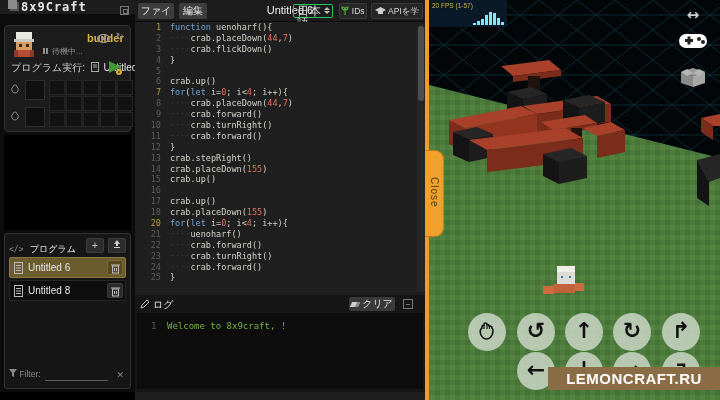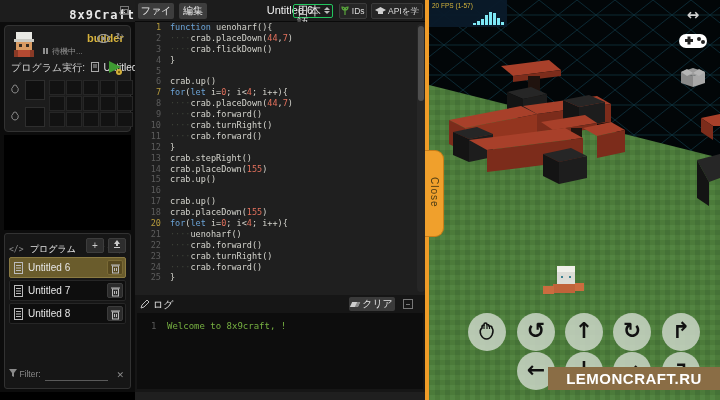--- a/index.html
+++ b/index.html
@@ -2,21 +2,21 @@
 <html><head>
 <meta charset="utf-8">
 <style>
   * { margin:0; padding:0; box-sizing:border-box; }
   html,body { width:720px; height:400px; background:#000; overflow:hidden; }
   body { font-family:"Liberation Sans", sans-serif; color:#ddd; }
   .app { position:relative; width:720px; height:400px; background:#0a0a0a; }
 
   
   .sidebar { position:absolute; left:0; top:0; width:135px; height:400px; background:#0c0c0c; }
-  .sidebar-header { position:absolute; left:0; top:0; width:135px; height:22px; background:#1d1d1d; display:flex; align-items:flex-end;flex-direction:column; }
+  .sidebar-header { position:absolute; left:0; top:0; width:135px; height:14px; background:#1d1d1d; display:flex; align-items:flex-start; }
   .logo { font-family:"DejaVu Sans Mono", monospace; font-weight:bold; font-size:12px; color:#e8e8e8; letter-spacing:1px; margin-left:24px; }
   .logo-mark { width:9px; height:9px; background:#8a8a8a; margin-left:8px; margin-right:-20px; box-shadow:2px 2px 0 #555; }
   .win-icon { position:absolute; right:6px; top:6px; width:9px; height:9px; border:1px solid #777; }
   .win-icon:after { content:""; position:absolute; left:2px; top:2px; width:3px; height:3px; border:1px solid #777; }
 
   .char-panel { position:absolute; left:4px; top:25px; width:127px; height:107px; background:#1c1c1c; border:1px solid #323232; border-radius:4px; }
   .char-row1 { position:absolute; left:6px; top:5px; right:4px; height:28px; }
   .avatar { position:absolute; left:0; top:0; }
   .char-name { position:absolute; left:32px; top:1px; font-size:11px; font-weight:bold; color:#d7b33c;margin-left:44px; }
   .char-status { position:absolute; left:32px; top:15px; font-size:8px; color:#8f8f8f; }
@@ -210,33 +210,20 @@
             </svg>
         </div>
       </div>
       <div class="prog-list" id="progList">
           <div class="prog-item sel"><svg class="doc" width="9" height="12">
               <rect x="0.5" y="0.5" width="8" height="11" fill="none" stroke="#bbb"></rect>
               <line x1="2" y1="3.5" x2="7" y2="3.5" stroke="#bbb"></line>
               <line x1="2" y1="6" x2="7" y2="6" stroke="#bbb"></line>
               <line x1="2" y1="8.5" x2="7" y2="8.5" stroke="#bbb"></line>
             </svg><span>Untitled 6</span><span class="trash-btn">
-              <svg width="9" height="11">
-                <rect x="1.5" y="3" width="6" height="7" fill="none" stroke="#bbb"></rect>
-                <line x1="0" y1="2" x2="9" y2="2" stroke="#bbb"></line>
-                <line x1="3.5" y1="5" x2="3.5" y2="8" stroke="#bbb"></line>
-                <line x1="5.5" y1="5" x2="5.5" y2="8" stroke="#bbb"></line>
-              </svg>
-            </span></div>
-          <div class="prog-item"><svg class="doc" width="9" height="12">
-              <rect x="0.5" y="0.5" width="8" height="11" fill="none" stroke="#bbb"></rect>
-              <line x1="2" y1="3.5" x2="7" y2="3.5" stroke="#bbb"></line>
-              <line x1="2" y1="6" x2="7" y2="6" stroke="#bbb"></line>
-              <line x1="2" y1="8.5" x2="7" y2="8.5" stroke="#bbb"></line>
-            </svg><span>Untitled 7</span><span class="trash-btn">
               <svg width="9" height="11">
                 <rect x="1.5" y="3" width="6" height="7" fill="none" stroke="#bbb"></rect>
                 <line x1="0" y1="2" x2="9" y2="2" stroke="#bbb"></line>
                 <line x1="3.5" y1="5" x2="3.5" y2="8" stroke="#bbb"></line>
                 <line x1="5.5" y1="5" x2="5.5" y2="8" stroke="#bbb"></line>
               </svg>
             </span></div>
           <div class="prog-item"><svg class="doc" width="9" height="12">
               <rect x="0.5" y="0.5" width="8" height="11" fill="none" stroke="#bbb"></rect>
               <line x1="2" y1="3.5" x2="7" y2="3.5" stroke="#bbb"></line>

